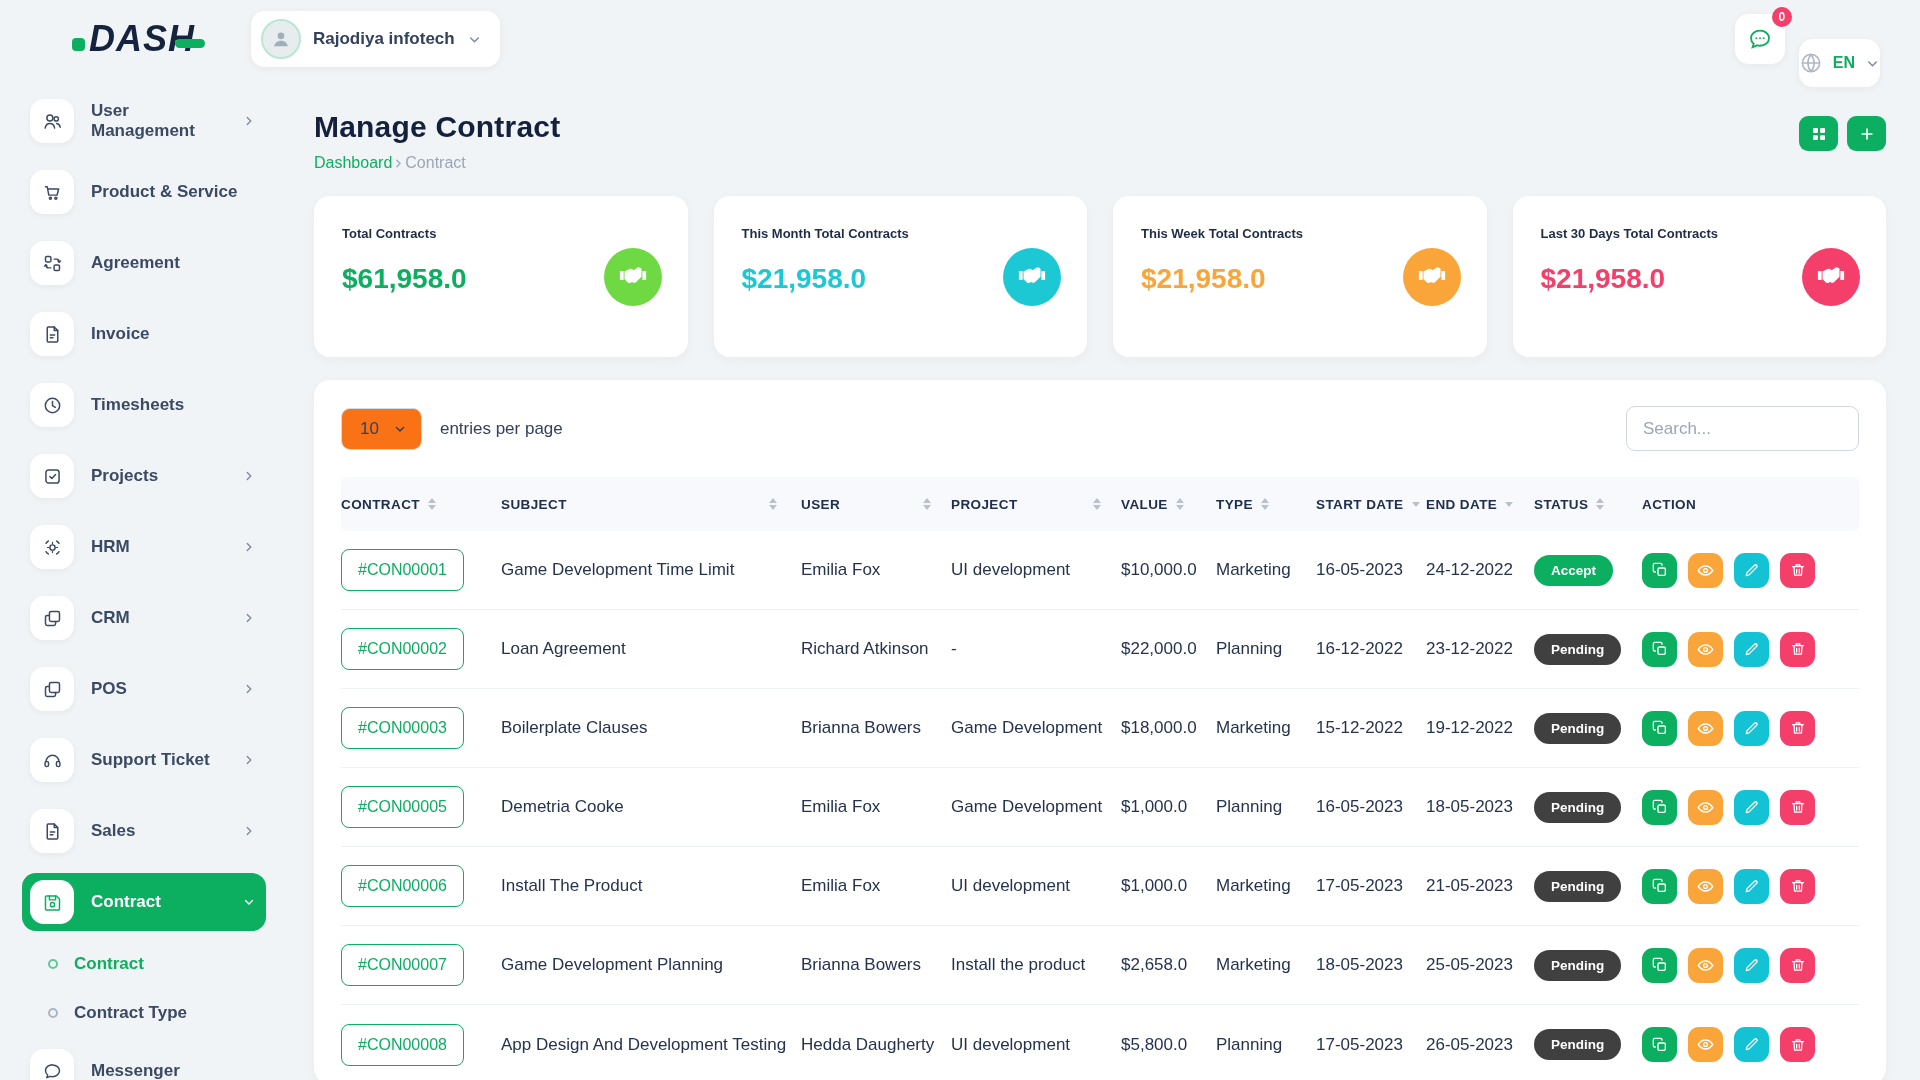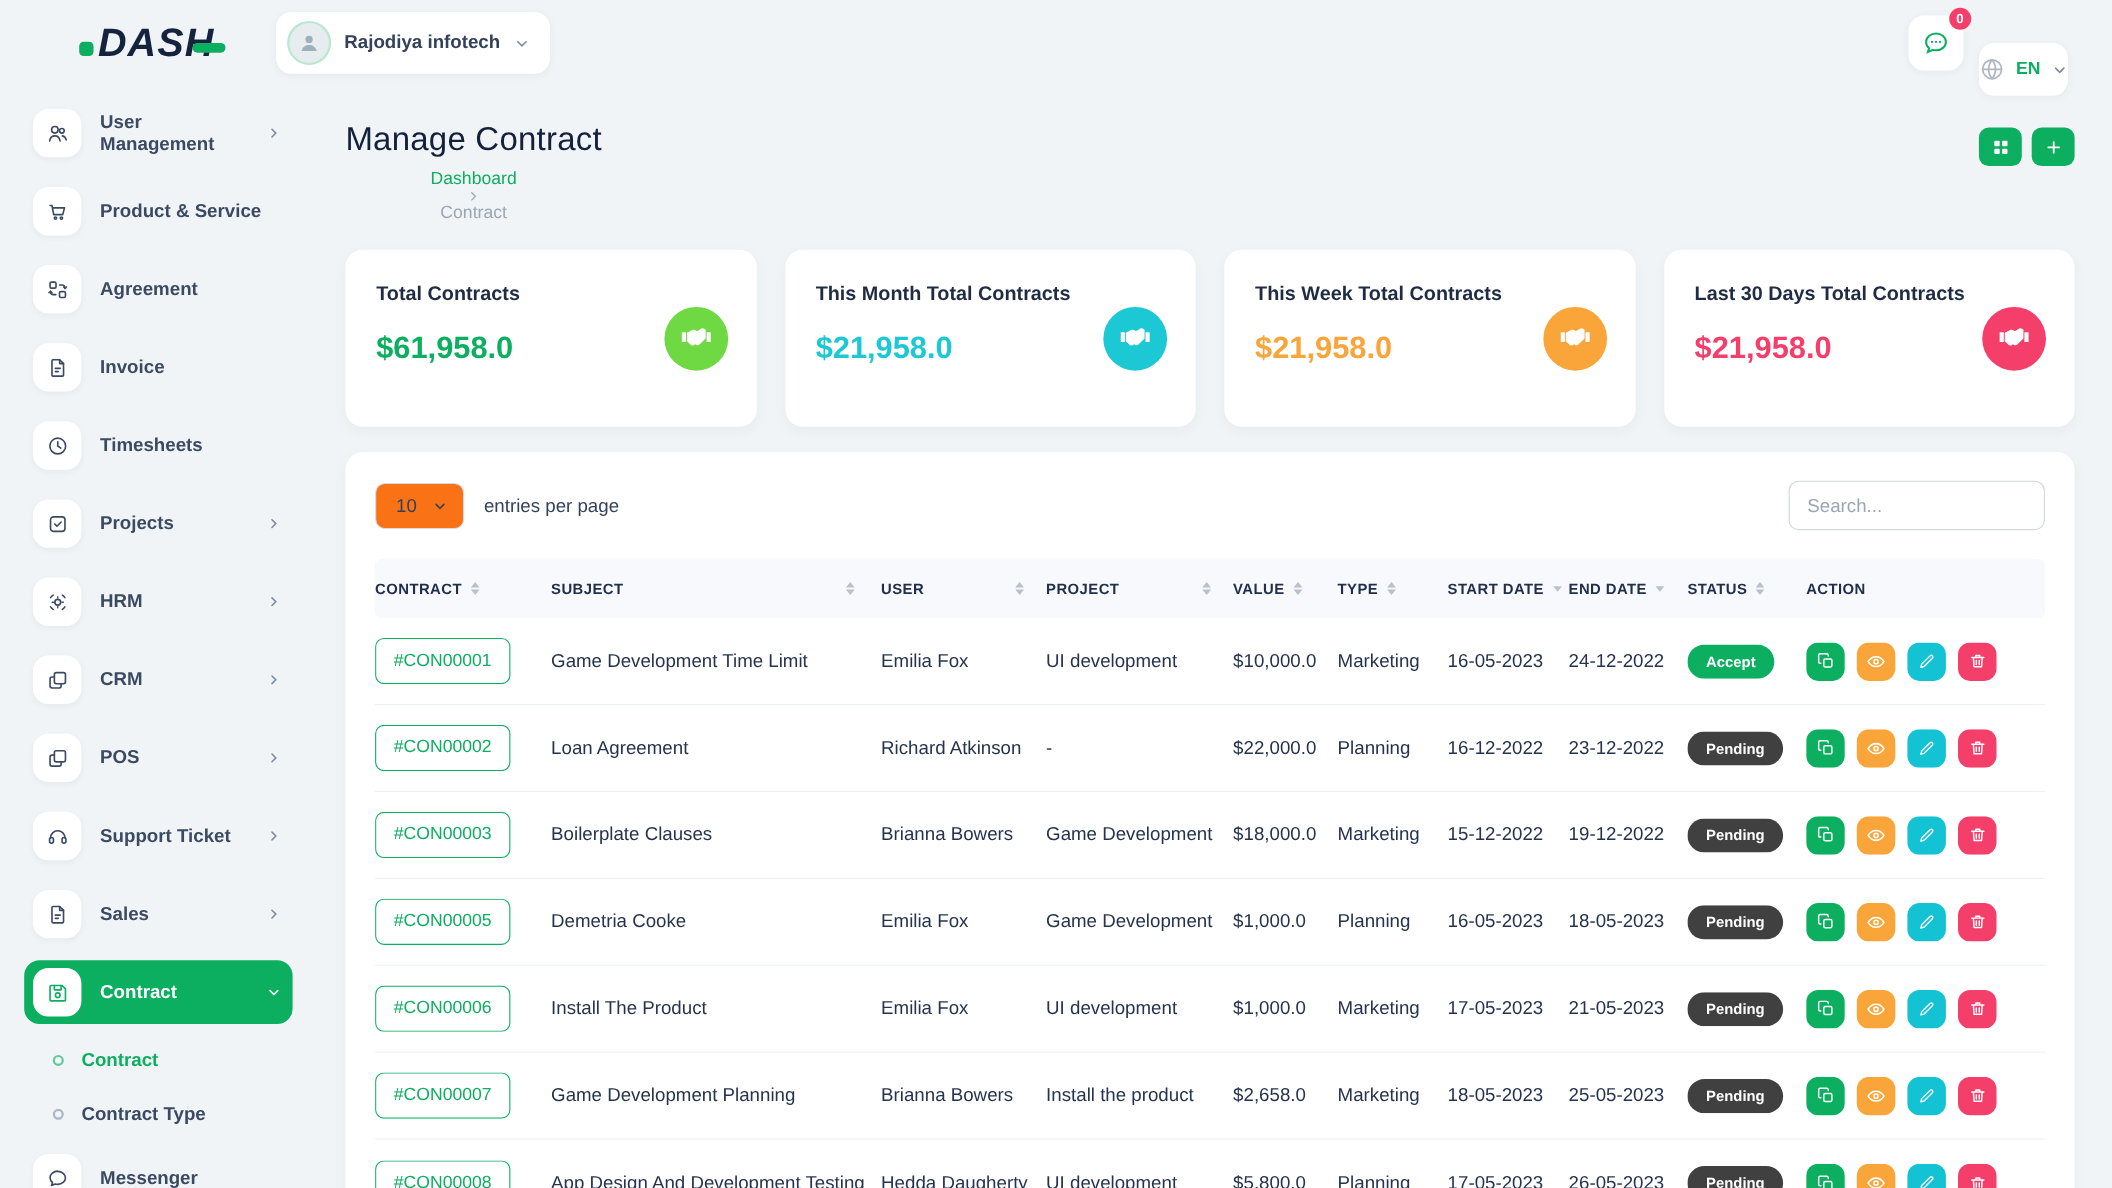--- a/index.html
+++ b/index.html
@@ -36,32 +36,32 @@
   .side-item.active .side-chev{color:#fff;}
   .sub-item{display:flex;align-items:center;gap:16px;padding:10px 10px 10px 26px;margin-bottom:9px;cursor:pointer;}
   .bullet{width:10px;height:10px;border-radius:50%;border:2px solid #a9b6c4;}
   .sub-item.active .bullet{border-color:#5fc998;}
   .sub-label{font-size:17px;font-weight:600;color:#3b4a63;}
   .sub-item.active .sub-label{color:#0caf60;font-weight:700;}
 
   
   .main{flex:1;padding:0 34px 0 22px;min-width:0;}
   .page-head{display:flex;align-items:flex-start;margin-top:32px;}
-  .page-title{font-size:30px;font-weight:400;color:#14213d;letter-spacing:.2px;}
-  .breadcrumb{display:flex;align-items:center;margin-top:10px;font-size:16px;flex-direction:column;}
+  .page-title{font-size:30px;font-weight:700;color:#14213d;letter-spacing:.2px;}
+  .breadcrumb{display:flex;align-items:center;margin-top:10px;font-size:16px;}
   .bc-home{color:#0caf60;cursor:pointer;}
   .bc-sep{color:#9aa6b6;font-size:14px;}
   .bc-cur{color:#9aa6b6;}
   .head-actions{margin-left:auto;display:flex;gap:9px;margin-top:6px;}
   .green-btn{width:39px;height:35px;border-radius:9px;background:#0caf60;border:none;display:flex;align-items:center;justify-content:center;color:#fff;cursor:pointer;}
 
   
   .stats{display:flex;gap:26px;margin-top:24px;}
   .stat-card{position:relative;flex:1;background:#fff;border-radius:16px;padding:30px 28px;height:161px;box-shadow:0 4px 12px rgba(20,40,70,.04);}
-  .stat-label{font-size:18px;font-weight:600;color:#1f2c44;}
+  .stat-label{font-size:13px;font-weight:600;color:#1f2c44;}
   .stat-value{font-size:28px;font-weight:700;margin-top:22px;}
   .stat-icon{position:absolute;right:26px;top:50%;transform:translateY(-50%);width:58px;height:58px;border-radius:50%;display:flex;align-items:center;justify-content:center;color:#fff;}
   .v-green{color:#0caf60}.v-cyan{color:#1cc8d4}.v-orange{color:#f9a53a}.v-pink{color:#f43f6b}
   .bg-lgreen{background:#6fd943}.bg-cyan{background:#1cc8d4}.bg-orange{background:#f9a53a}.bg-pink{background:#f43f6b}
 
   
   .table-card{background:#fff;border-radius:16px;margin-top:23px;padding:26px 27px 0 27px;box-shadow:0 4px 12px rgba(20,40,70,.04);}
   .table-controls{display:flex;align-items:center;margin-bottom:26px;}
   .entries-select{display:flex;align-items:center;gap:14px;border:1px solid #d5dbe3;border-radius:9px;padding:10px 14px 10px 18px;background:#f97316;cursor:pointer;}
   .entries-val{font-size:17px;color:#33415c;}

